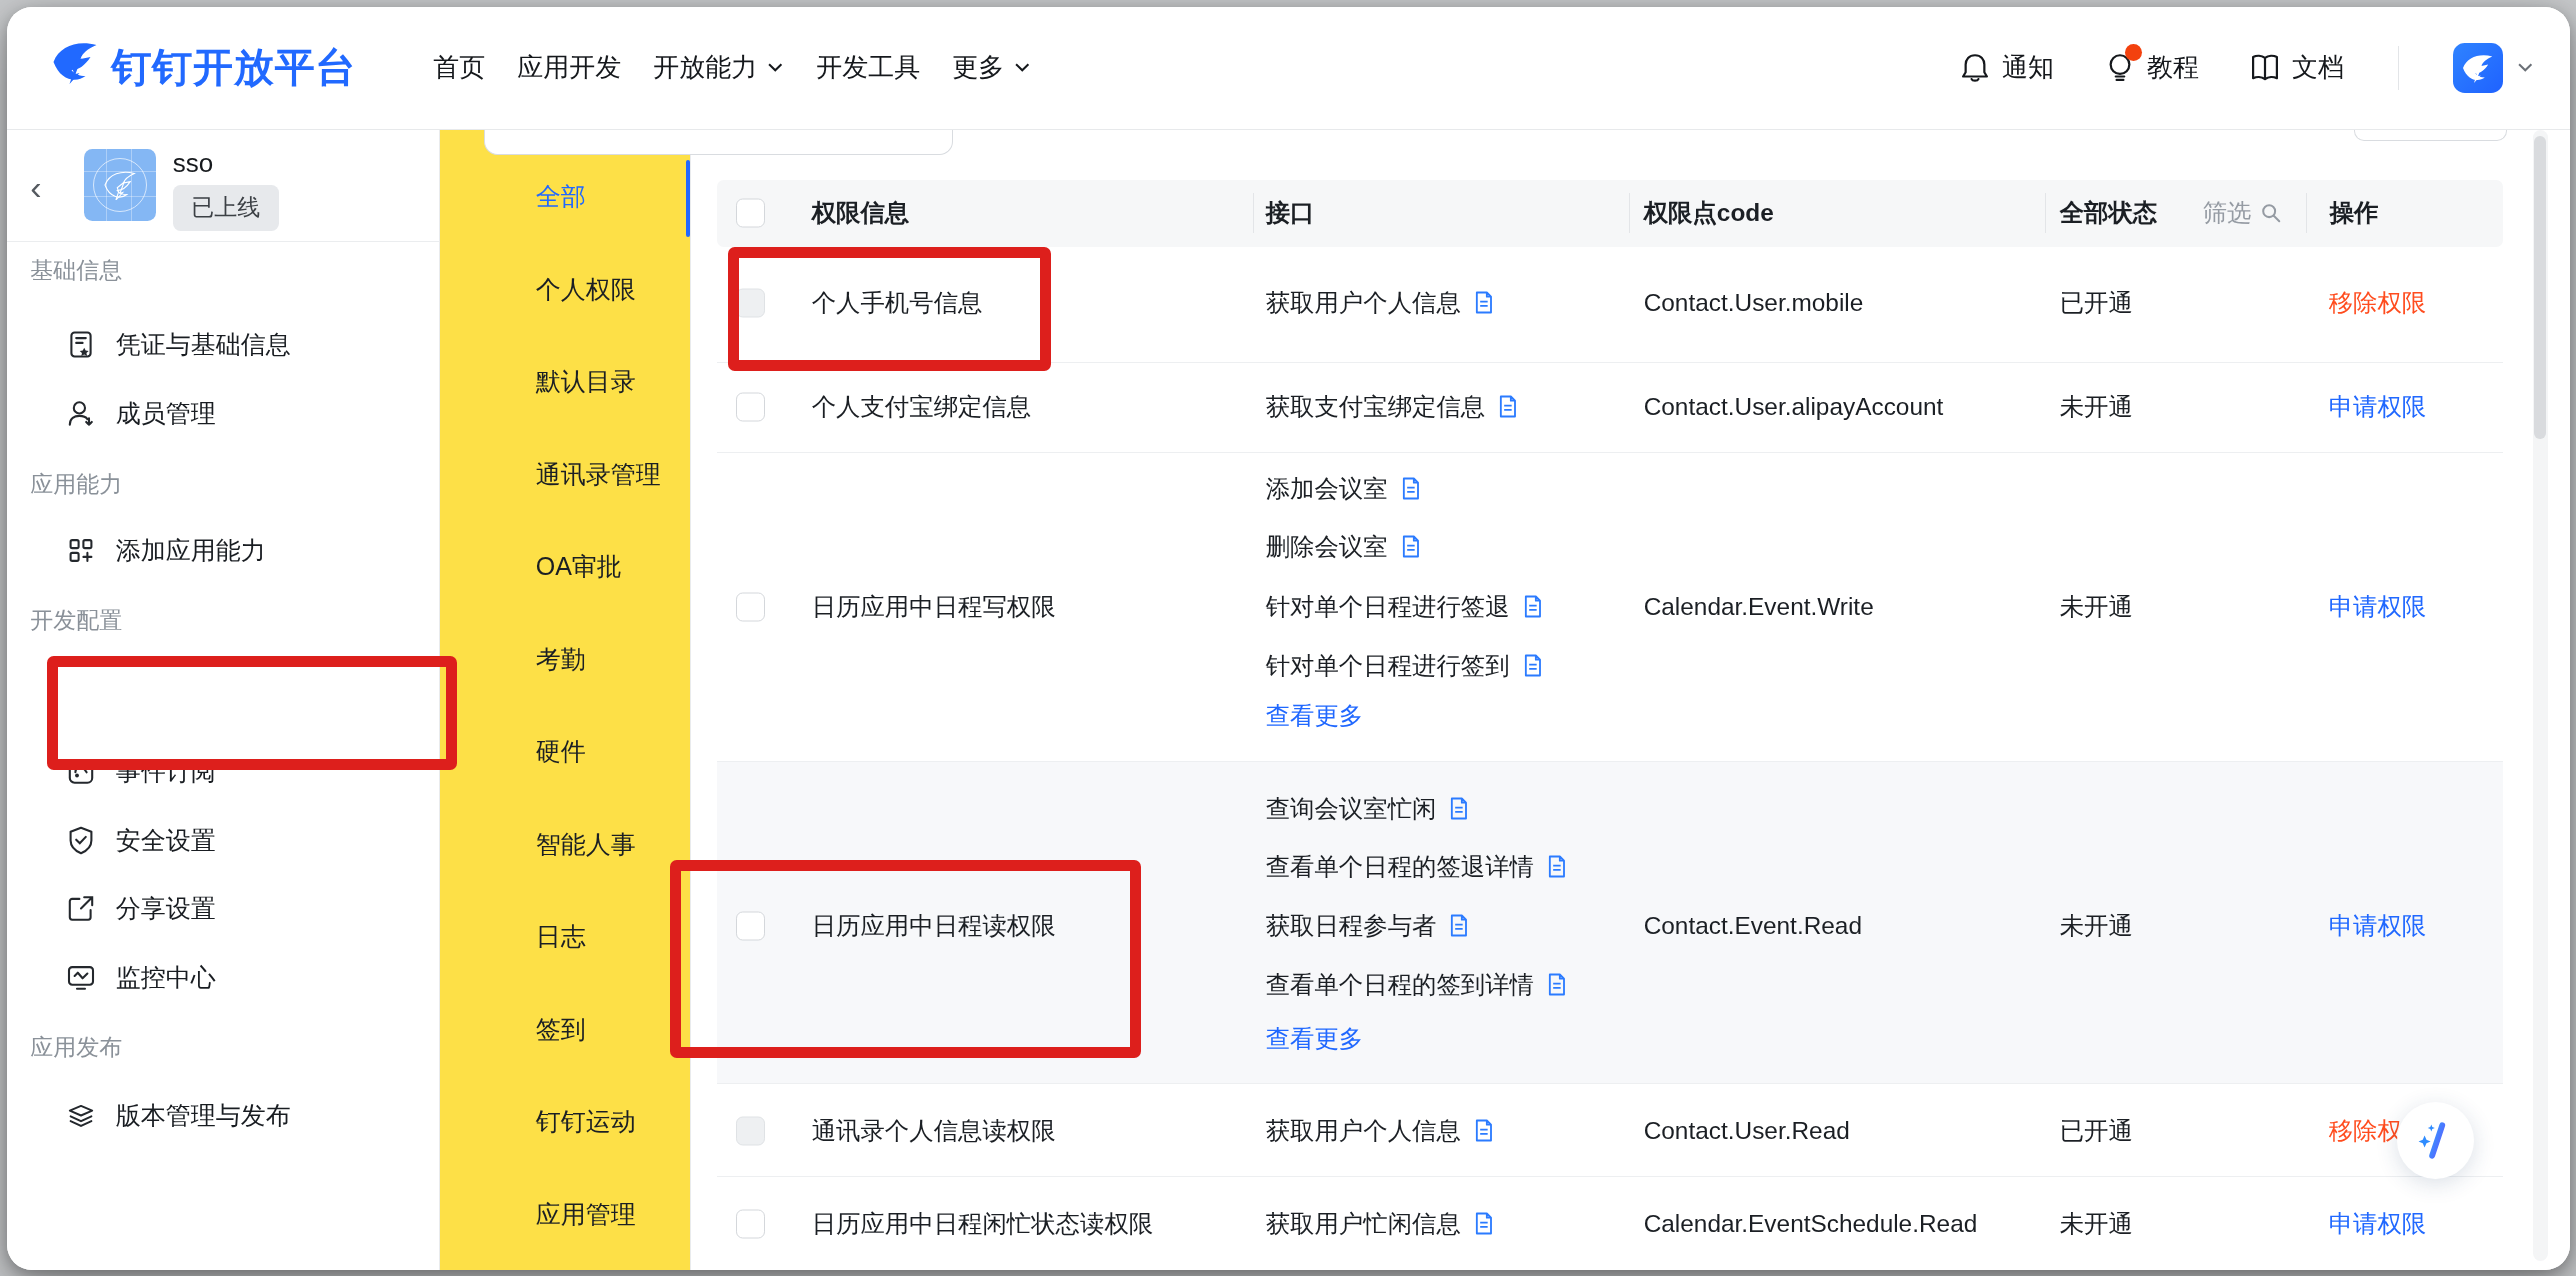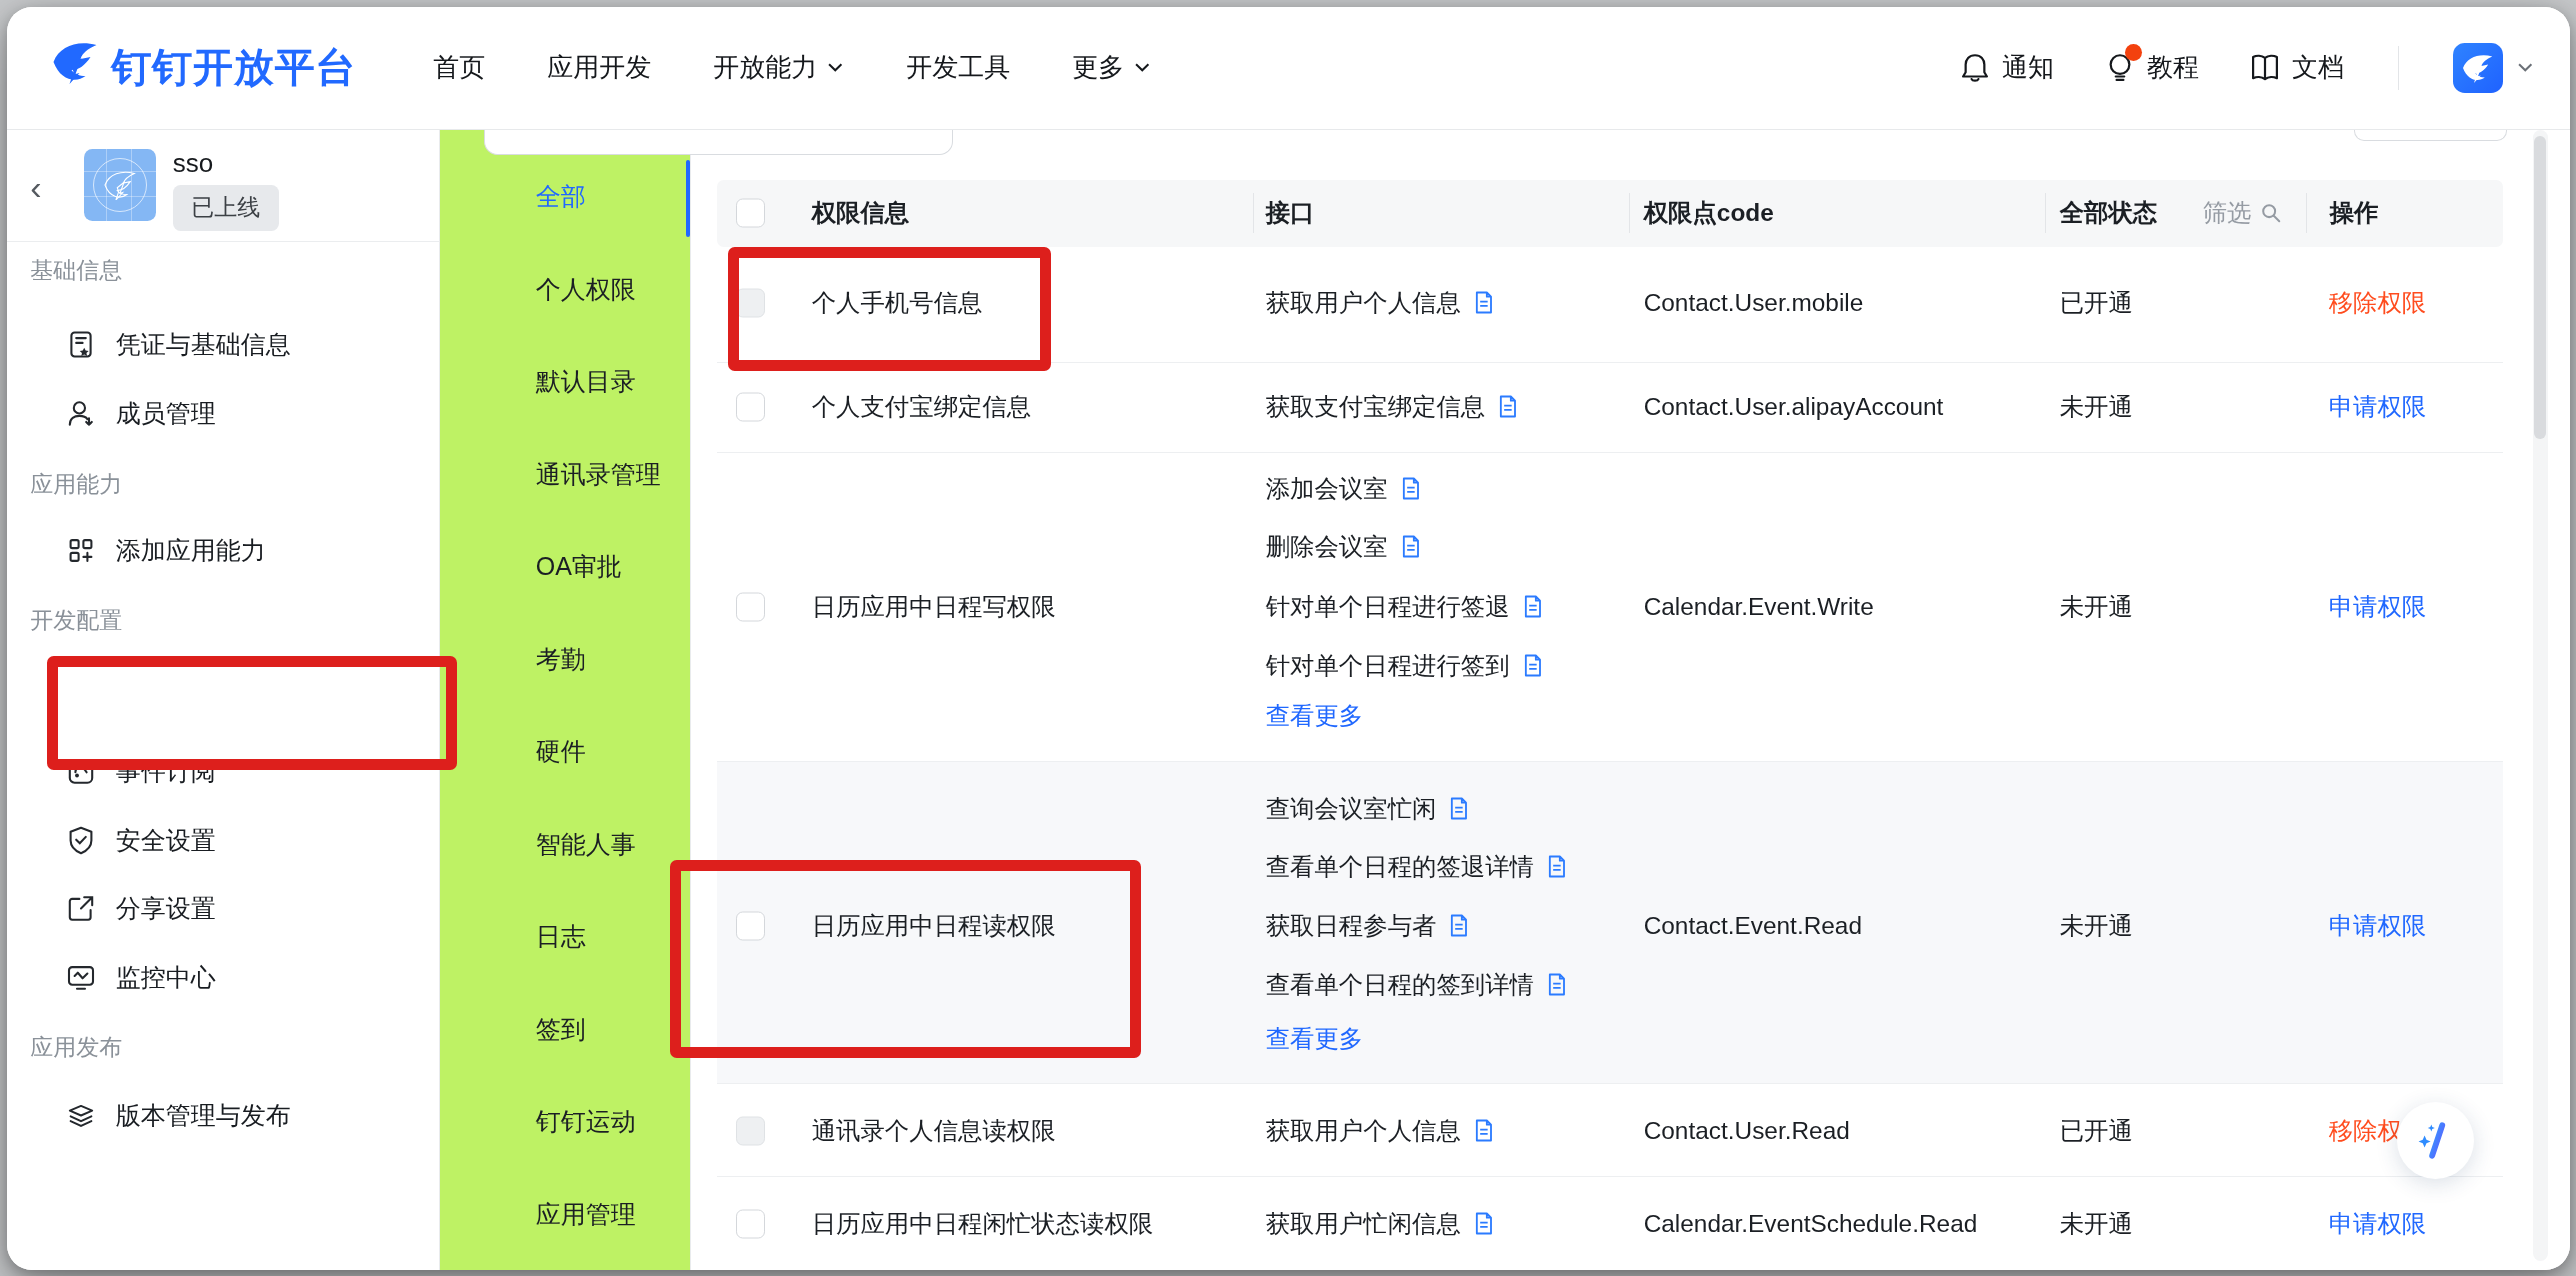--- a/index.html
+++ b/index.html
@@ -18,21 +18,21 @@
   
   .topnav{
     position:absolute;left:0;top:0;right:0;height:123px;
     background:#fff;border-bottom:0.8px solid #e7e9eb;
     display:flex;align-items:center;justify-content:space-between;
     padding:0 35px 0 44px;box-sizing:border-box;z-index:30;
   }
   .nav-left{display:flex;align-items:center;}
   .logo{display:flex;align-items:flex-start;gap:11.8px;}
   .logo-text{font-size:40px;font-weight:700;color:#2169ff;letter-spacing:0.8px;}
-  .nav-menu{display:flex;align-items:center;gap:62px;margin-left:77px;justify-content:space-between;}
+  .nav-menu{display:flex;align-items:center;gap:32px;margin-left:77px;justify-content:space-between;}
   .nav-item{font-size:26px;color:#15181c;font-weight:500;display:flex;align-items:center;gap:8.4px;cursor:pointer;}
   .chev{width:18.5px;height:18.5px;flex:0 0 auto;}
   .nav-right{display:flex;align-items:center;gap:49px;}
   .nav-tool{display:flex;align-items:center;gap:10px;font-size:26px;font-weight:500;color:#15181c;cursor:pointer;position:relative;}
   .tool-ico{width:34px;height:34px;}
   .red-dot{position:absolute;left:22px;top:-6.7px;width:17px;height:17px;border-radius:50%;background:#f3410e;}
   .nav-divider{width:0.8px;height:44px;background:#e3e5e8;margin:0 5px;}
   .avatar-wrap{display:flex;align-items:center;gap:13.5px;cursor:pointer;}
   .avatar{width:50px;height:50px;border-radius:11.8px;background:linear-gradient(135deg,#2f83ff,#1f62ff);
     display:flex;align-items:center;justify-content:center;}
@@ -50,21 +50,21 @@
   .app-badge{position:absolute;left:166px;top:55px;background:#e7e9ec;color:#3c4045;font-size:23px;
     padding:7.6px 18.5px;border-radius:7.6px;}
   .side-sep{position:absolute;left:0;right:0;top:111px;height:0.8px;background:#ebedef;}
   .group-label{position:absolute;left:23.5px;font-size:23px;color:#8a9199;transform:translateY(-50%);white-space:nowrap;}
   .side-item{position:absolute;left:0;width:432px;height:69px;transform:translateY(-50%);cursor:pointer;padding-left:21px;}
   .side-item .pill{position:absolute;left:40px;right:5px;top:0;bottom:0;border-radius:8.4px;}
   .side-item.active .pill{background:#e7eaed;left:40px;right:5px;}
   .side-ico{position:absolute;left:58px;top:50%;transform:translateY(-50%);width:32px;height:32px;}
   .side-label{position:absolute;left:109px;top:50%;transform:translateY(-50%);font-size:25px;color:#191d22;font-weight:500;white-space:nowrap;}
   
-  .catcol{position:absolute;left:432px;top:123px;bottom:0;width:251px;background:#bef264;border-right:0.8px solid #e9ebed;z-index:4;}
+  .catcol{position:absolute;left:432px;top:123px;bottom:0;width:251px;background:#fde047;border-right:0.8px solid #e9ebed;z-index:4;}
   .cat-item{position:absolute;left:97px;transform:translateY(-50%);font-size:25px;color:#1b1f24;cursor:pointer;white-space:nowrap;}
   .cat-item.active{color:#2068ff;}
   .cat-indicator{position:absolute;right:-0.8px;top:30px;width:4.2px;height:77px;background:#2068ff;border-radius:2.5px;}
   
   .content{position:absolute;left:683px;top:123px;right:0;bottom:0;background:#fff;}
   .partial-input{position:absolute;border:0.8px solid #d9dce0;border-top:none;background:#fff;z-index:6;}
   .table-header{position:absolute;left:27px;top:50px;width:1786px;height:67px;background:#f6f7f8;border-radius:6.7px;z-index:2;}
   .hcell{position:absolute;top:50%;transform:translateY(-50%);font-size:24.4px;font-weight:700;color:#1b1f24;display:flex;align-items:center;gap:8.4px;white-space:nowrap;}
   .hmuted{color:#959ba3;font-weight:400;}
   .vdiv{position:absolute;top:13.5px;height:40px;width:0.8px;background:#e3e5e8;}

